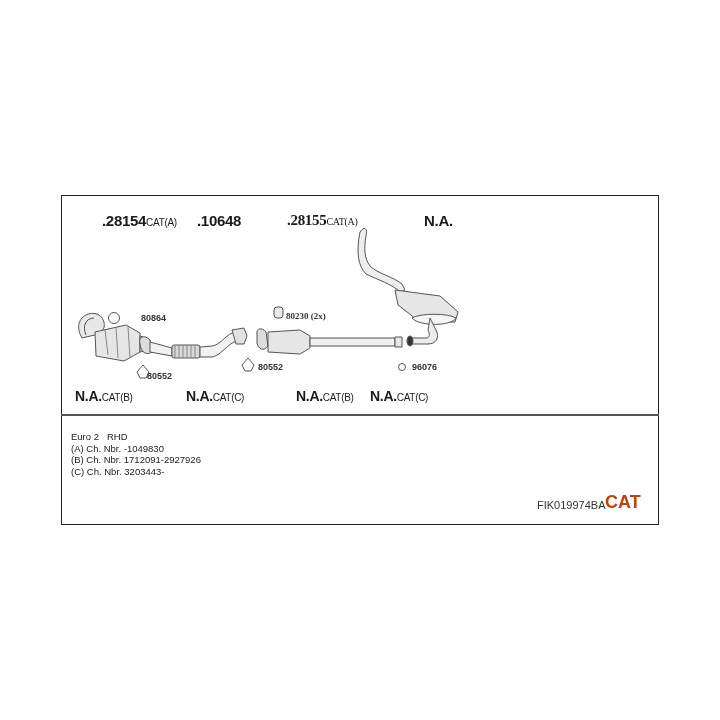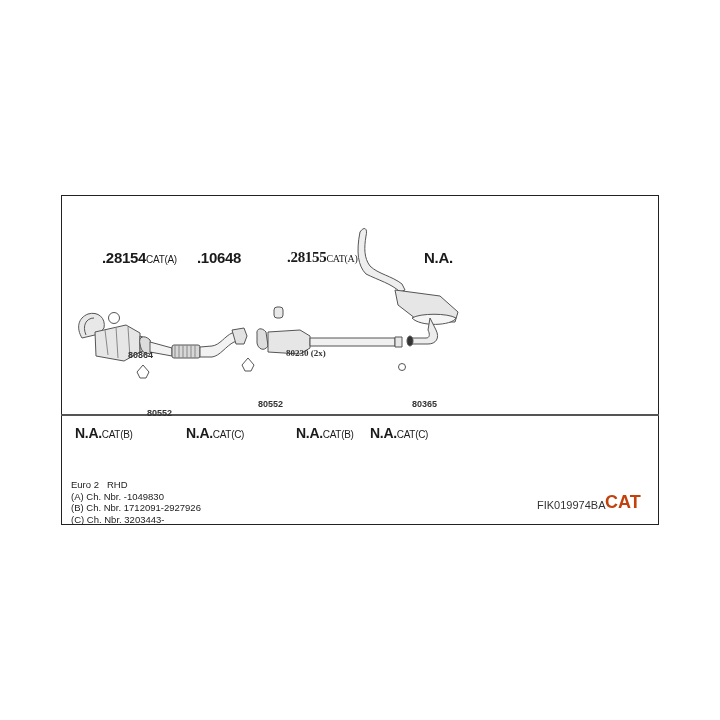--- a/index.html
+++ b/index.html
@@ -1,21 +1,21 @@
 <!DOCTYPE html>
 <html><head>
   <meta charset="utf-8">
   <style>
     html, body { margin: 0; padding: 0; background: #ffffff; }
     body { width: 720px; height: 720px; position: relative; overflow: hidden;
            font-family: "Liberation Sans", sans-serif; color: #1a1a1a; }
     .frame { position: absolute; left: 61px; top: 195px; width: 598px; height: 330px;
              border: 1.5px solid #222; box-sizing: border-box; }
     .divider { position: absolute; left: 61px; top: 414px; width: 598px; height: 2px; background: #555; }
-    .lbl { position: absolute; white-space: nowrap; margin-top: 37px; }
+    .lbl { position: absolute; white-space: nowrap; }
     .num { font-weight: bold; font-size: 15px; letter-spacing: -0.3px; }
     .suffix { font-size: 10px; font-weight: normal; }
     .small { font-size: 9px; font-weight: bold; color: #333; }
     .info { position: absolute; left: 71px; top: 431px; font-size: 9.5px; line-height: 11.5px; color: #222; }
     .code { position: absolute; left: 509px; top: 499px; font-size: 11px; color: #333; margin-left: 28px; }
     .cat { position: absolute; left: 605px; top: 492px; font-size: 18px; font-weight: bold; color: #c2410c; }
     svg.drawing { position: absolute; left: 0; top: 0; }
   </style>
 </head>
 <body>
@@ -76,40 +76,40 @@
       <path d="M395,290 L440,296 L458,312 L455,322 L420,322 L398,305 Z" fill="#e6e6e6"></path>
       <path d="M412,318 C420,313 448,313 456,318 C452,326 420,327 412,318 Z" fill="#f5f5f5"></path>
       <path d="M430,318 L436,330 C440,338 436,344 428,344 L412,344 L412,338 L426,338 C430,338 430,334 428,330 Z" fill="#ececec"></path>
       <ellipse cx="410" cy="341" rx="3" ry="5" fill="#333"></ellipse>
     </g>
 
     <circle cx="402" cy="367" r="3.5" fill="#fff"></circle>
   </g>
 </svg>
 
-<div class="lbl small" style="left:128px; top:313px;">80864</div>
+<div class="lbl small" style="left:108px; top:313px;padding-left:33px;">80864</div>
 <div class="lbl small" style="left:147px; top:371px;">80552</div>
 <div class="lbl small" style="left:258px; top:362px;">80552</div>
 <div class="lbl small" style="left:286px; top:311px;font-family:Liberation Serif, serif;">80230 (2x)</div>
-<div class="lbl small" style="left:412px; top:362px;">80365</div>
+<div class="lbl small" style="left:412px; top:362px;">96076</div>
 
 <div class="lbl num" style="left:75px; top:388px; font-size:14px;">
   <span>N.A.</span><span class="suffix">CAT(B)</span>
 </div>
 <div class="lbl num" style="left:186px; top:388px; font-size:14px;">
   <span>N.A.</span><span class="suffix">CAT(C)</span>
 </div>
 <div class="lbl num" style="left:296px; top:388px; font-size:14px;">
   <span>N.A.</span><span class="suffix">CAT(B)</span>
 </div>
 <div class="lbl num" style="left:370px; top:388px; font-size:14px;">
   <span>N.A.</span><span class="suffix">CAT(C)</span>
 </div>
 
 <div class="info">
-  <div style="white-space:pre;margin-top:48px;">Euro 2   RHD</div>
+  <div style="white-space:pre;">Euro 2   RHD</div>
   <div>(A) Ch. Nbr. -1049830</div>
   <div>(B) Ch. Nbr. 1712091-2927926</div>
   <div>(C) Ch. Nbr. 3203443-</div>
 </div>
 
 <div class="code">FIK019974BA</div>
 <div class="cat">CAT</div>
 
 </body></html>

